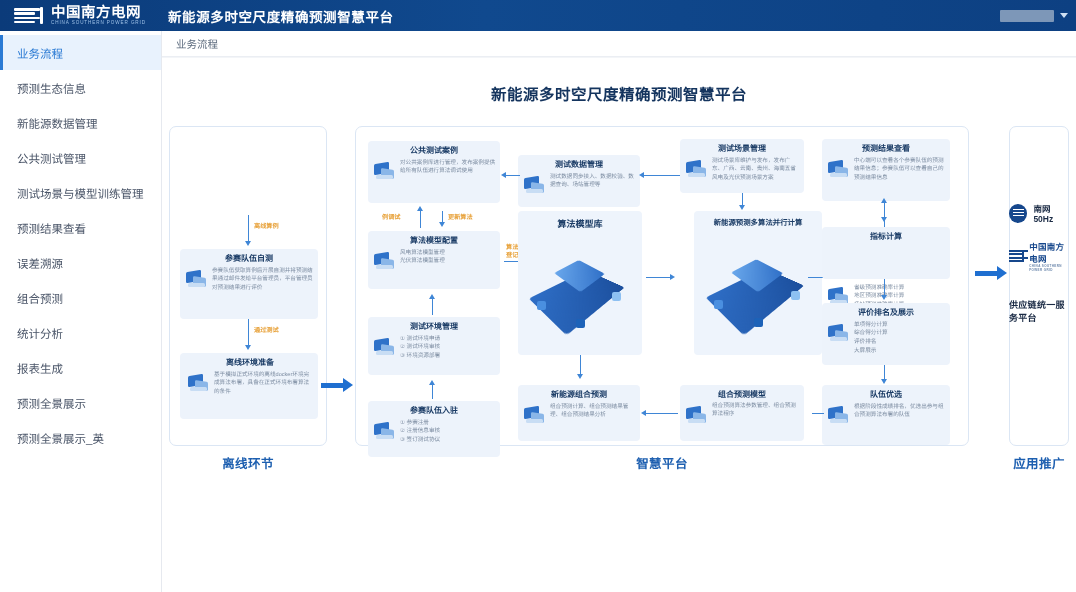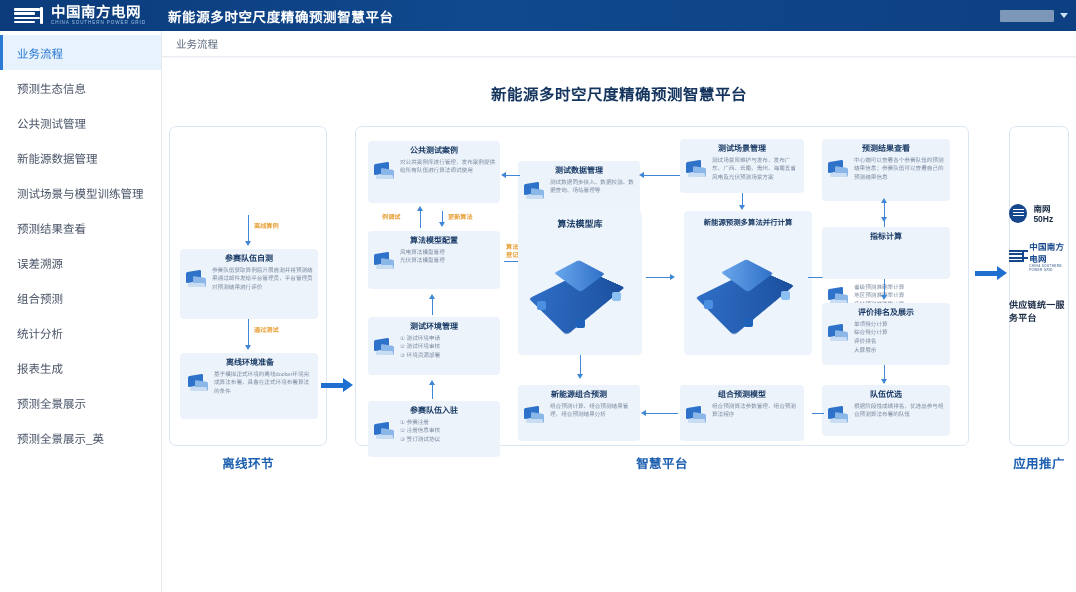--- a/index.html
+++ b/index.html
@@ -211,24 +211,24 @@
 <div class="shell">
 
   <nav class="sidebar">
     <div class="side-item active">
         <span>业务流程</span>
       </div>
     <div class="side-item">
         <span>预测生态信息</span>
       </div>
     <div class="side-item">
+        <span>新能源数据管理</span>
+      </div>
+    <div class="side-item">
         <span>公共测试管理</span>
-      </div>
-    <div class="side-item">
-        <span>新能源数据管理</span>
       </div>
     <div class="side-item">
         <span>测试场景与模型训练管理</span>
       </div>
     <div class="side-item">
         <span>预测结果查看</span>
       </div>
     <div class="side-item">
         <span>误差溯源</span>
       </div>
@@ -371,21 +371,21 @@
               <div class="card-body">
                 <ol>
                   <li>① 参赛注册</li>
                   <li>② 注册信息审核</li>
                   <li>③ 签订测试协议</li>
                 </ol>
               </div>
             </div>
           </div>
 
-          <div class="card" style="left:162px; top:34px; width:122px; height:52px;">
+          <div class="card" style="left:162px; top:28px; width:122px; height:52px;">
             <div class="card-title">测试数据管理</div>
             <div class="card-row">
               <div class="illu">
                   <div class="b1"></div>
                   <div class="b2"></div>
                   <div class="b3"></div>
                 </div>
               <div class="card-body">测试数据同步接入、数据校验、数据查询、场站管理等</div>
             </div>
           </div>
@@ -422,21 +422,21 @@
                   <div class="b2"></div>
                   <div class="b3"></div>
                 </div>
               <div class="card-body">组合预测计算、组合预测结果管理、组合预测结果分析</div>
             </div>
           </div>
 
           <div class="arr h" style="left:290px; top:286px; width:32px;"></div>
           <div class="arrhead left" style="left:285px; top:282.6px;"></div>
 
-          <div class="bigcard" style="left:328px; top:84px; width:128px; height:144px;">
+          <div class="bigcard" style="left:338px; top:84px; width:128px; height:144px;">
             <div class="card-title" style="font-size:7.4px;">新能源预测多算法并行计算</div>
             <div class="big-illu">
               <div class="plate"></div>
                 <div class="chip"></div>
               <div class="cube c1"></div>
                 <div class="cube c2"></div>
                 <div class="cube c3"></div>
             </div>
           </div>
           <div class="arr h" style="left:290px; top:150px; width:26px;"></div>
@@ -449,21 +449,21 @@
             <div class="card-row">
               <div class="illu">
                   <div class="b1"></div>
                   <div class="b2"></div>
                   <div class="b3"></div>
                 </div>
               <div class="card-body">测试场景库维护与发布，发布广东、广西、云南、贵州、海南五省风电及光伏预测场景方案</div>
             </div>
           </div>
 
-          <div class="card" style="left:324px; top:258px; width:124px; height:56px;">
+          <div class="card" style="left:324px; top:258px; width:124px; height:56px;font-family:Liberation Mono, monospace;">
             <div class="card-title">组合预测模型</div>
             <div class="card-row">
               <div class="illu">
                   <div class="b1"></div>
                   <div class="b2"></div>
                   <div class="b3"></div>
                 </div>
               <div class="card-body">组合预测算法参数管理、组合预测算法程序</div>
             </div>
           </div>
@@ -522,21 +522,21 @@
                   <li>评价排名</li>
                   <li>大屏展示</li>
                 </ol>
               </div>
             </div>
           </div>
 
           <div class="arr v" style="left:528px; top:238px; height:16px;"></div>
           <div class="arrhead down" style="left:524.6px; top:252px;"></div>
 
-          <div class="card" style="left:466px; top:258px; width:128px; height:51px;">
+          <div class="card" style="left:466px; top:258px; width:128px; height:60px;">
             <div class="card-title">队伍优选</div>
             <div class="card-row">
               <div class="illu">
                   <div class="b1"></div>
                   <div class="b2"></div>
                   <div class="b3"></div>
                 </div>
               <div class="card-body">根据阶段性成绩排名，优选出参与组合预测算法布署的队伍</div>
             </div>
           </div>

